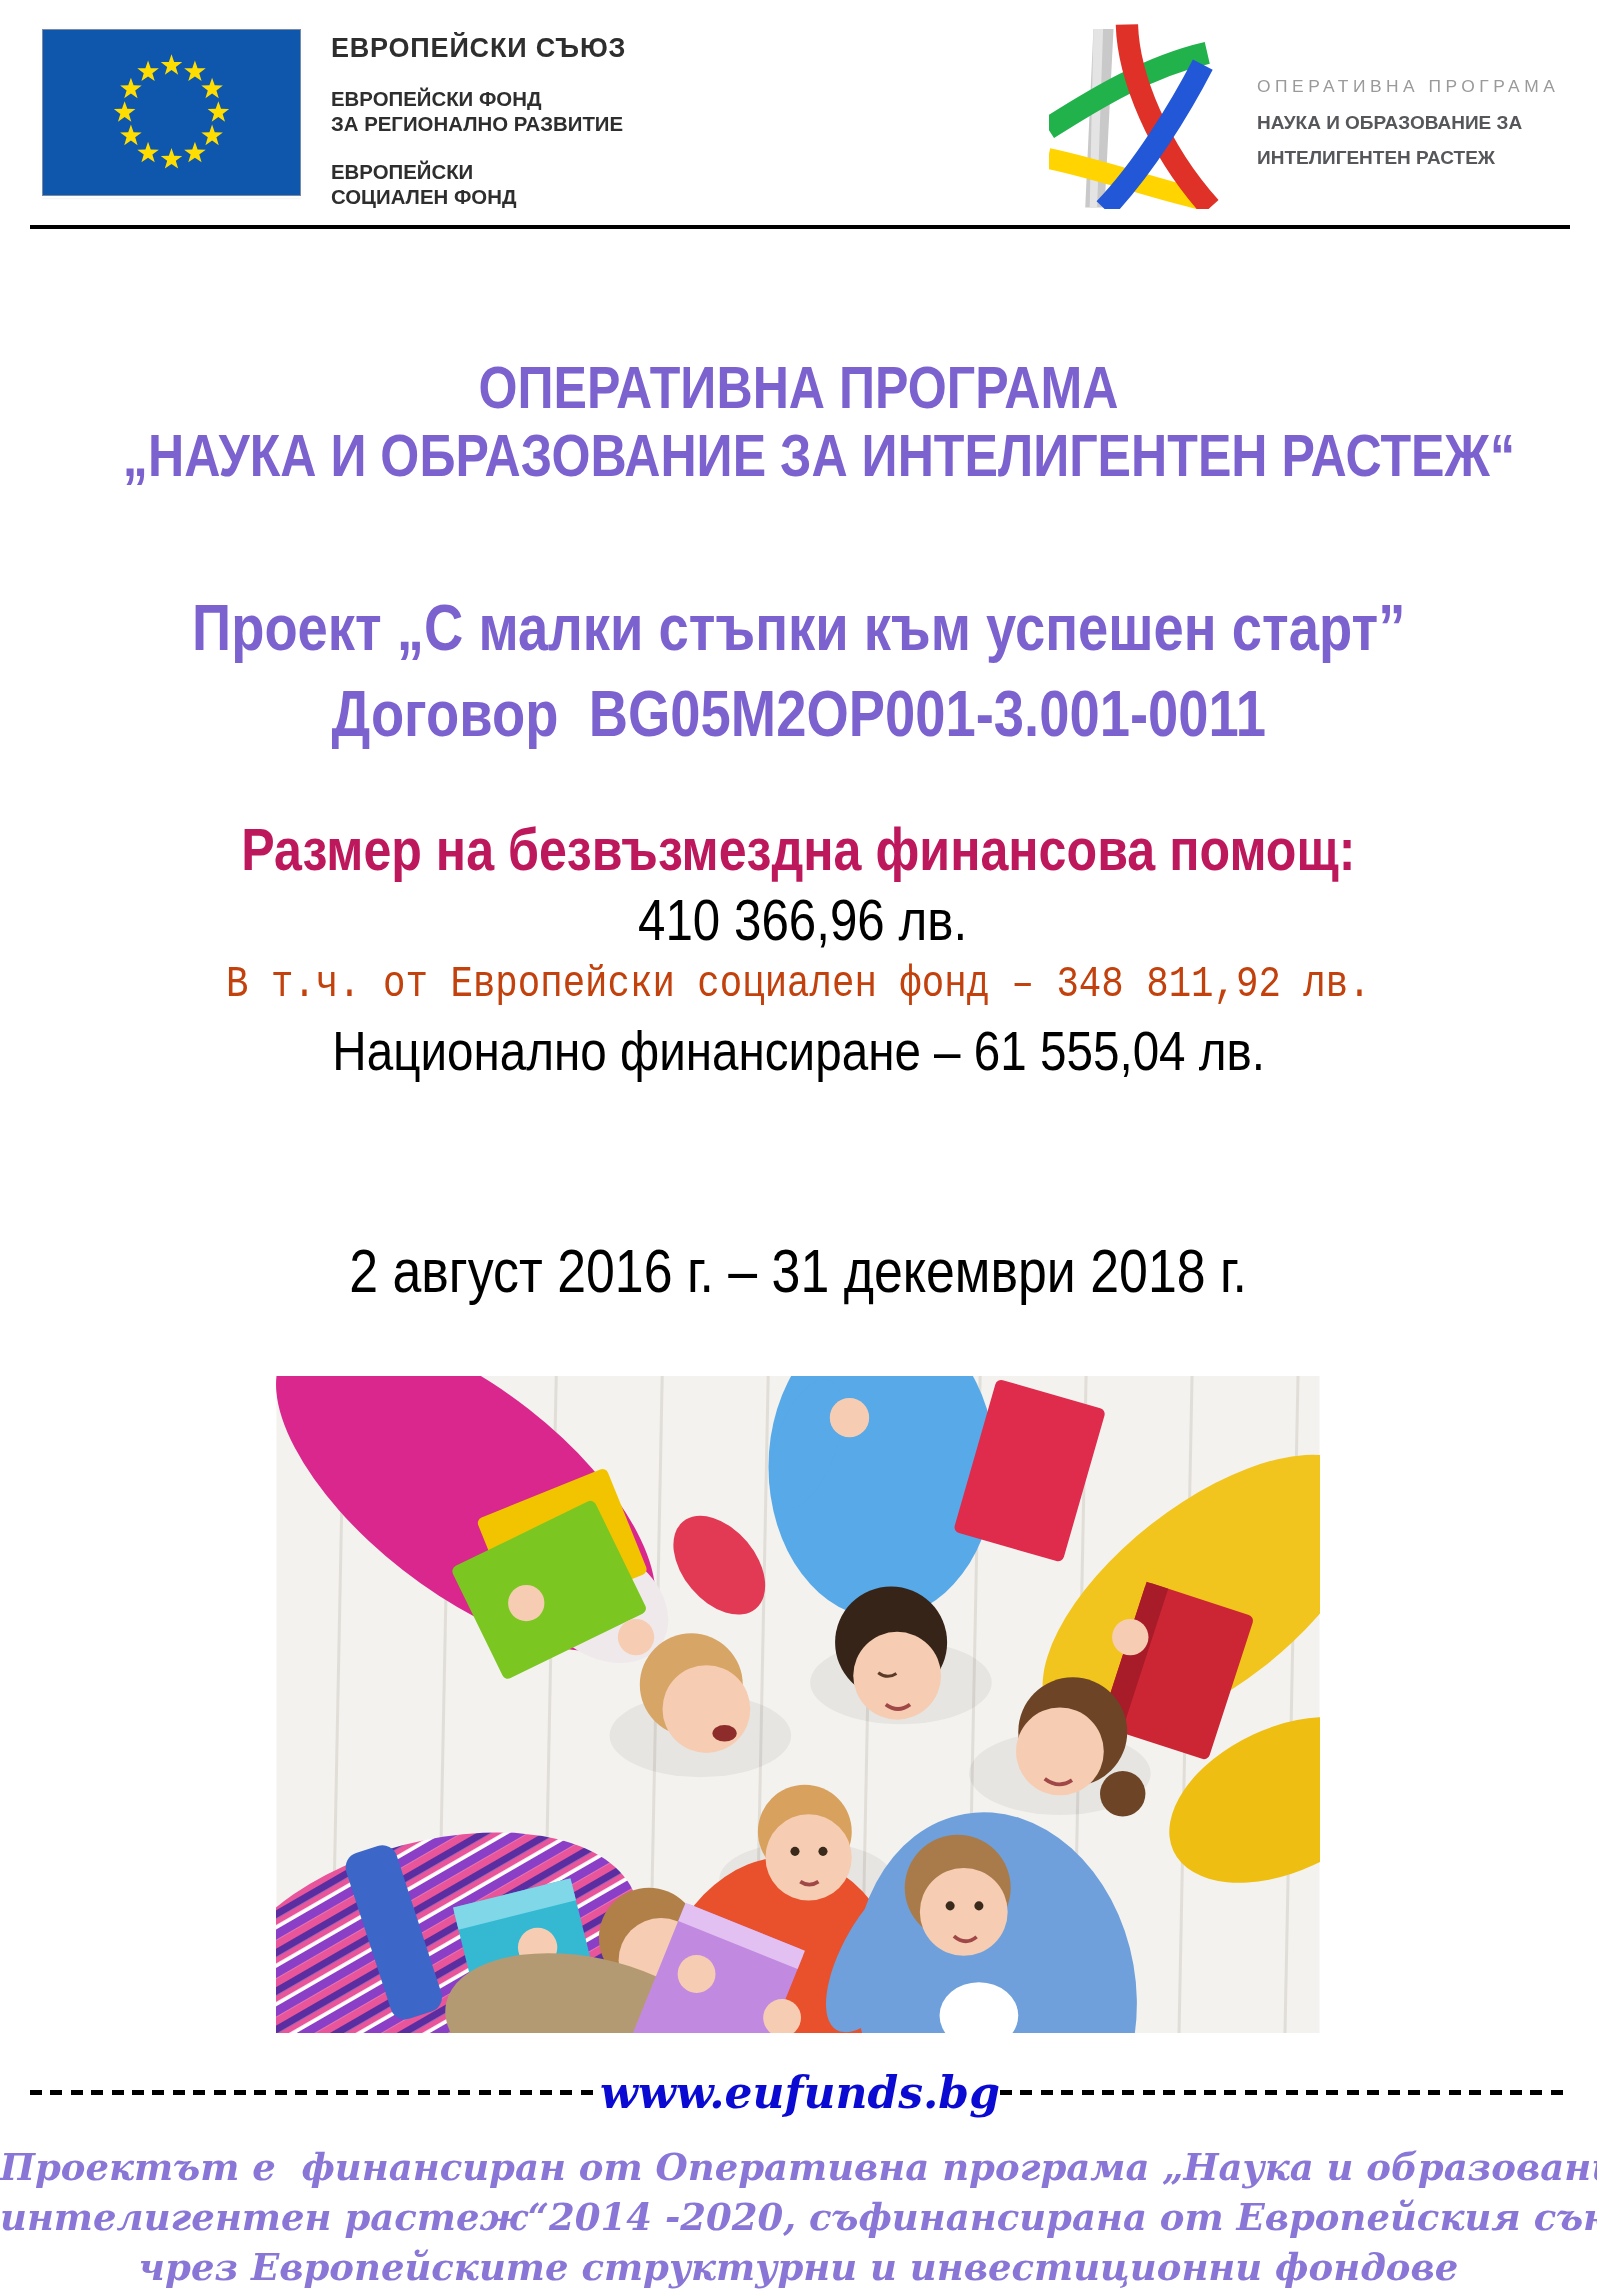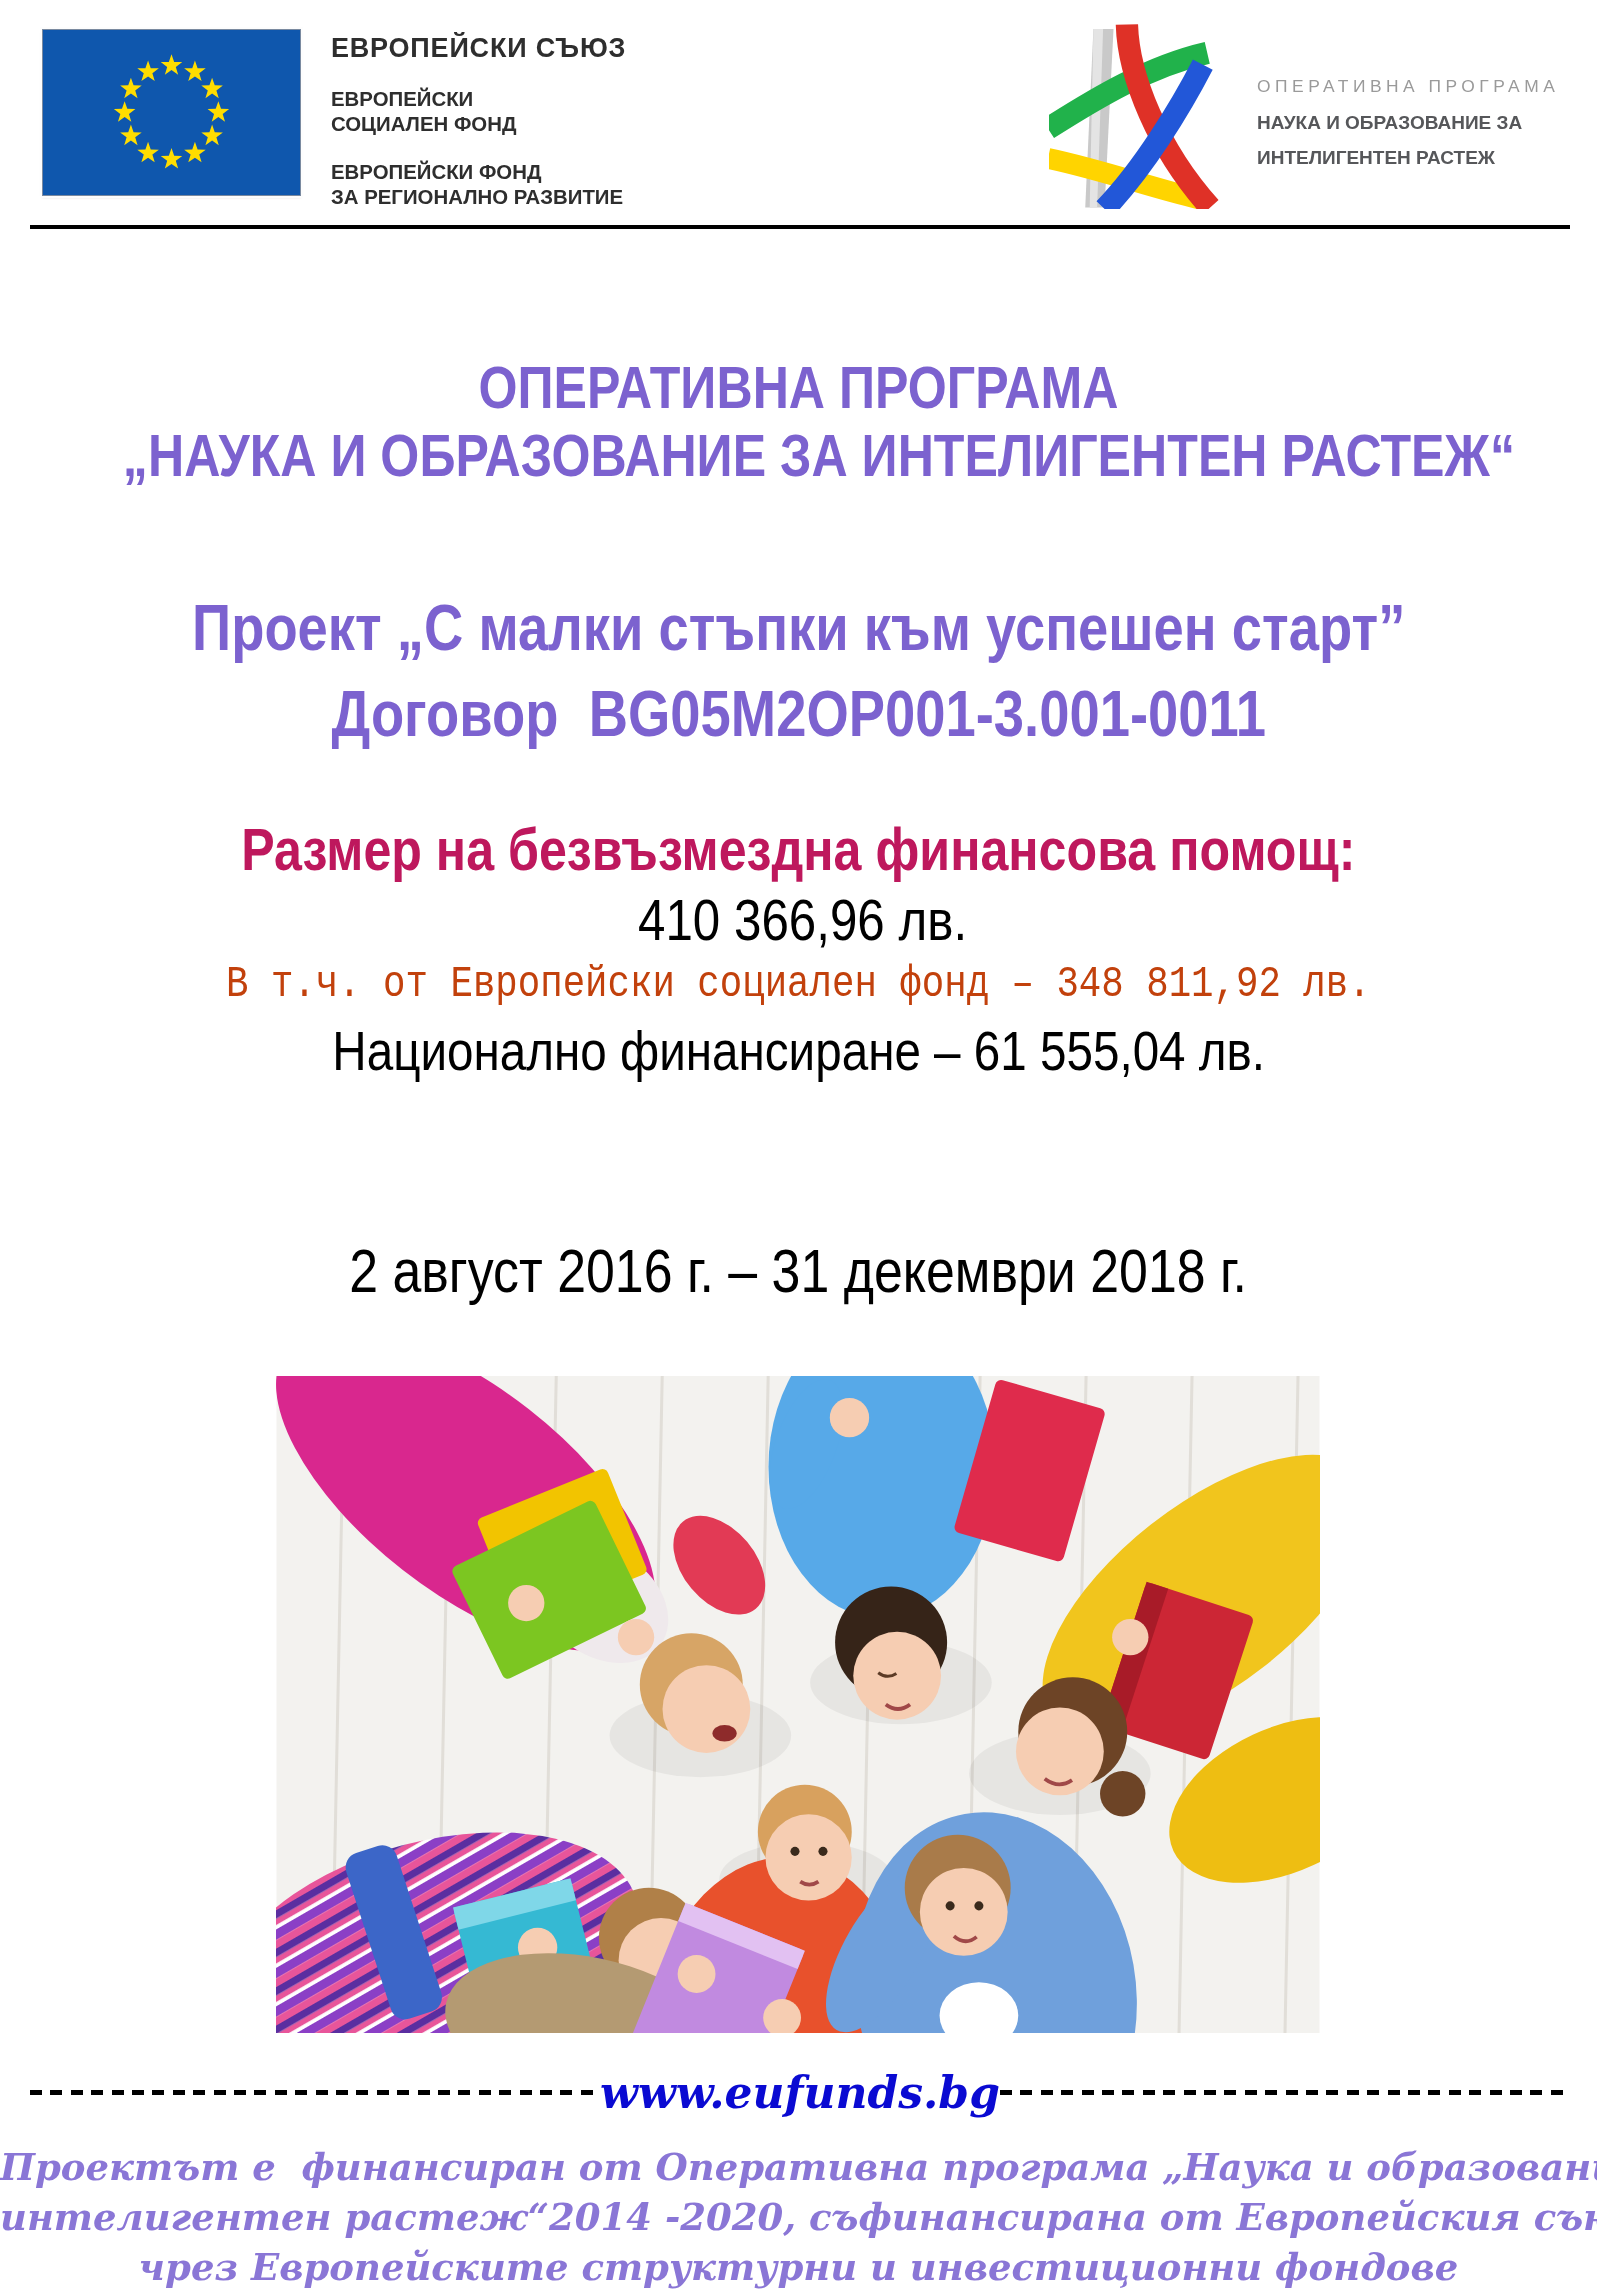--- a/index.html
+++ b/index.html
@@ -66,26 +66,26 @@
         <use href="#star" x="92" y="93" width="32" height="32"></use>
         <use href="#star" x="100.3" y="62" width="32" height="32"></use>
         <use href="#star" x="123" y="39.3" width="32" height="32"></use>
       </g>
     </svg>
   </div>
 
   <div class="abs eu-text">
     <div class="eu-title">ЕВРОПЕЙСКИ СЪЮЗ</div>
     <div class="eu-sub">
+      <div>ЕВРОПЕЙСКИ ФОНД</div>
+      <div>ЗА РЕГИОНАЛНО РАЗВИТИЕ</div>
+    </div>
+    <div class="eu-sub">
       <div>ЕВРОПЕЙСКИ</div>
       <div>СОЦИАЛЕН ФОНД</div>
-    </div>
-    <div class="eu-sub">
-      <div>ЕВРОПЕЙСКИ ФОНД</div>
-      <div>ЗА РЕГИОНАЛНО РАЗВИТИЕ</div>
     </div>
   </div>
 
   <div class="abs op-ribbons">
     <svg viewBox="0 0 250 250" width="193" height="186">
       <path d="M55,8 L82,8 L70,248 L44,248 Z" fill="#c9c9c9"></path>
       <path d="M55,8 L68,8 L60,248 L50,248 Z" fill="#e4e4e4"></path>
       <path d="M-6,142 C60,100 130,58 208,40" stroke="#21b24b" stroke-width="30" fill="none"></path>
       <path d="M-6,182 C70,198 140,224 204,238" stroke="#ffd400" stroke-width="28" fill="none"></path>
       <path d="M100,2 C102,72 142,170 212,248" stroke="#df3127" stroke-width="30" fill="none"></path>

